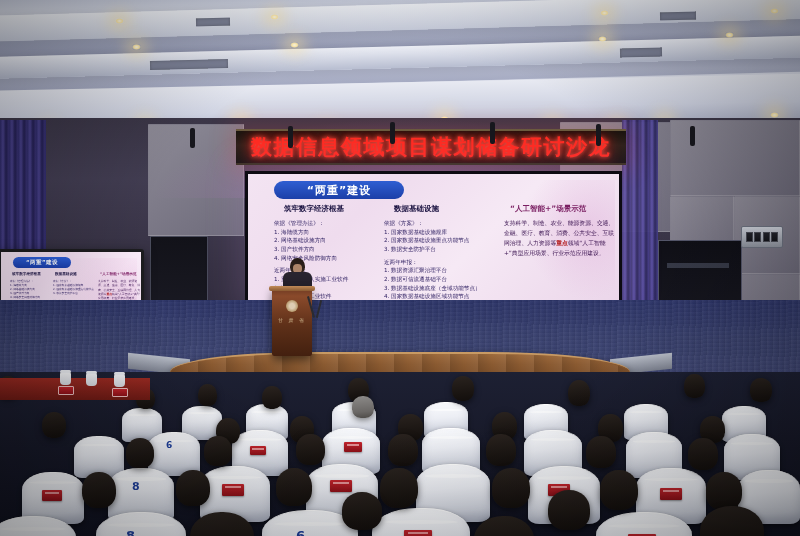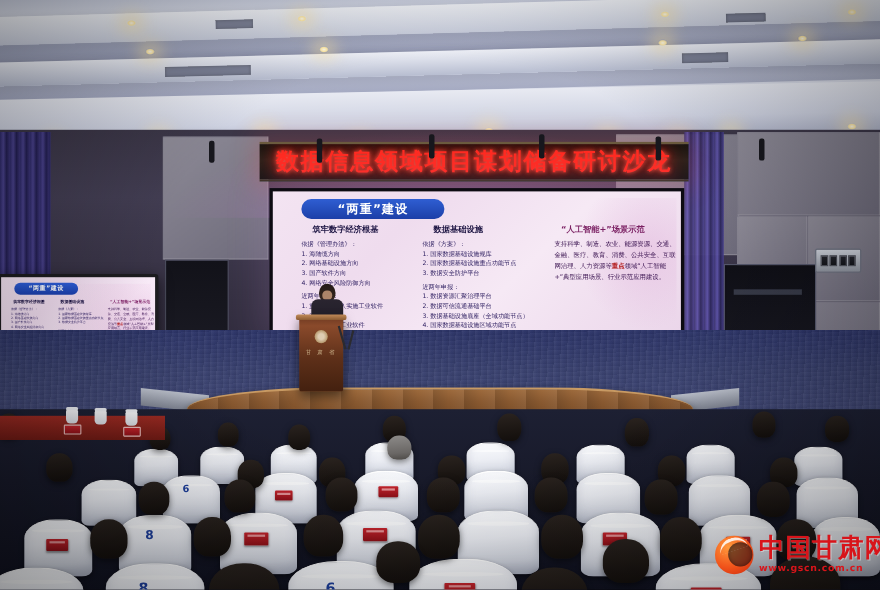--- a/index.html
+++ b/index.html
@@ -574,26 +574,15 @@
     <div class="person" style="left:190px;top:140px;width:64px;height:50px"></div>
 
     <div class="person" style="left:474px;top:144px;width:60px;height:48px"></div>
 
     <div class="person" style="left:700px;top:134px;width:64px;height:52px"></div>
 
     <div class="person" style="left:548px;top:118px;width:42px;height:40px"></div>
     <div class="person" style="left:342px;top:120px;width:40px;height:38px"></div>
   </div>
 
-  <div class="logo">
-    <div class="logo-mark">
-      <div class="ball"></div>
-      <div class="cut"></div>
-      <div class="swoosh"></div>
-    </div>
-    <div class="logo-text">
-      <div class="logo-cn">中国甘肃网</div>
-      <div class="logo-url">www.gscn.com.cn</div>
-    </div>
-  </div>
 
   <div class="vignette"></div>
 </div>
 
 </body></html>

